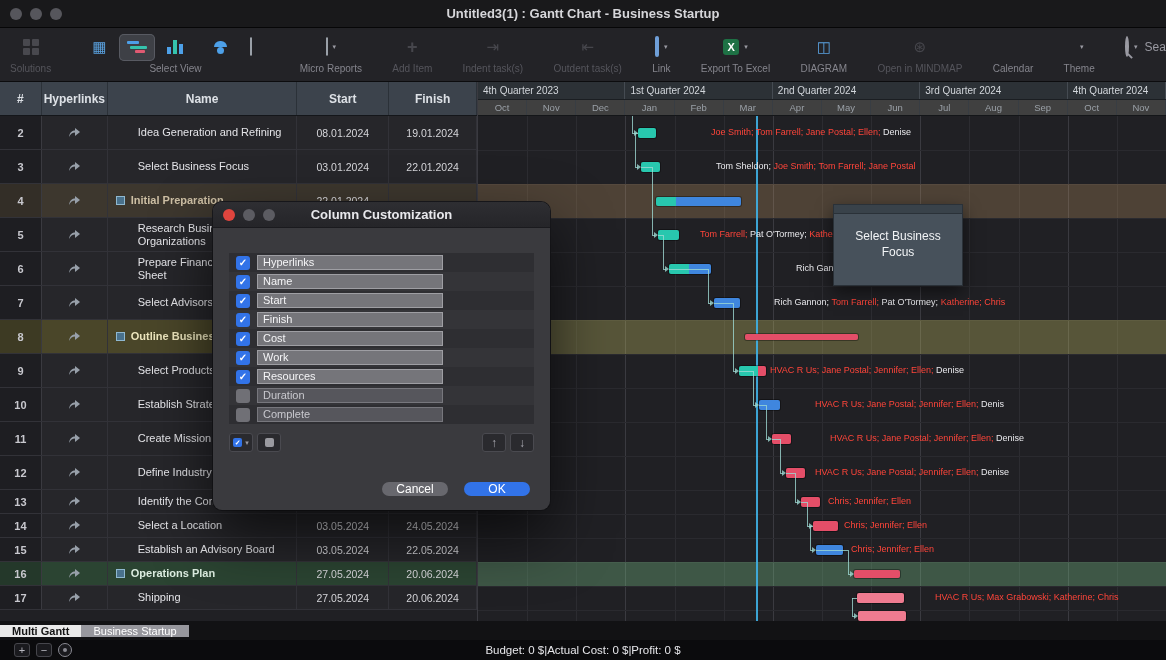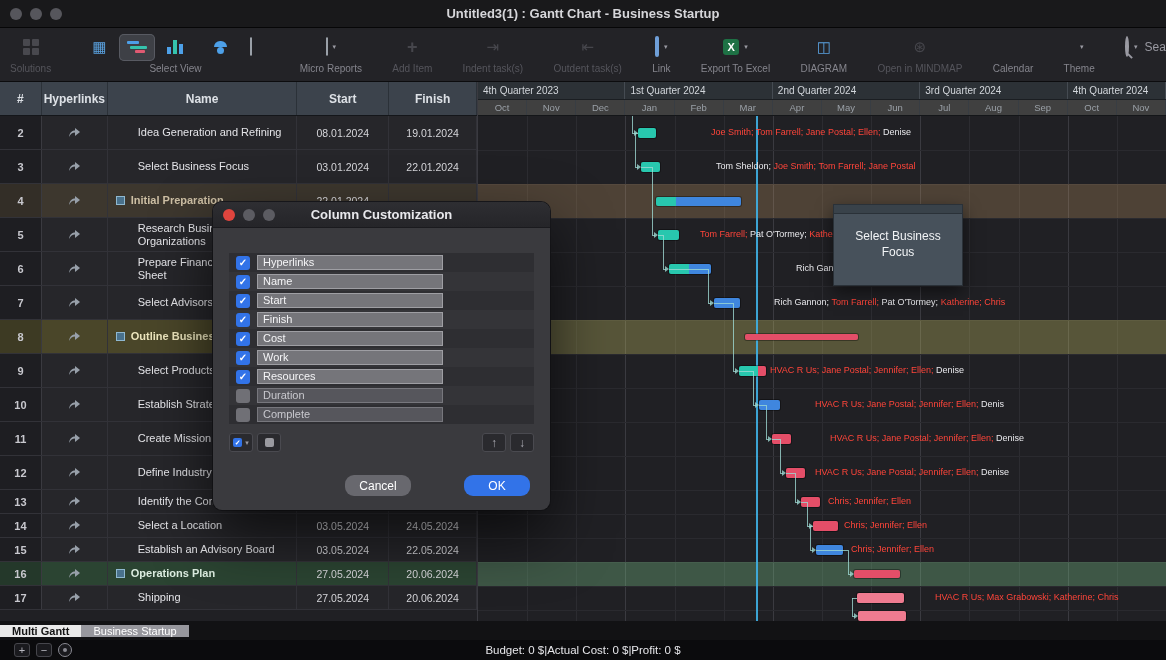--- a/index.html
+++ b/index.html
@@ -116,23 +116,23 @@
   .cb.off { background: #707076; color: transparent; }
   .dlg-field { margin-left: 7px; width: 186px; height: 15px; background: #75757a; border: 1px solid #9e9ea3; color: #f4f4f6; font-size: 11px; line-height: 13px; padding-left: 5px; overflow: hidden; }
   .dlg-row.off .dlg-field { background: #56565c; border-color: #77777d; color: #c8c8ce; }
   .dlg-controls { display: flex; justify-content: space-between; margin: 9px 16px 0; }
   .ctl-group { display: flex; }
   .mini-btn { width: 24px; height: 19px; background: #2a2a2e; border: 1px solid #4a4a50; border-radius: 3px; display: flex; align-items: center; justify-content: center; margin-right: 4px; }
   .mini-cb { width: 9px; height: 9px; border-radius: 2px; background: var(--accent_blue, #3273e8); color: #fff; font-size: 7px; font-weight: 700; display: flex; align-items: center; justify-content: center; }
   .mini-sq { width: 9px; height: 9px; border-radius: 2px; background: #9a9aa0; }
   .arrow-btn { width: 24px; height: 19px; display: flex; align-items: center; justify-content: center; color: #aaaab2; font-size: 12px; background: #2a2a2e; border: 1px solid #4a4a50; border-radius: 3px; margin-left: 4px; }
   .dlg-buttons { position: absolute; right: 20px; bottom: 14px; display: flex; gap: 16px; }
-  .btn { min-width: 66px; height: 21px; border-radius: 9px; color: #fff; font-size: 12px; display: flex; align-items: center; justify-content: center; padding: 0 10px; text-align: right; }
+  .btn { min-width: 66px; height: 14px; border-radius: 9px; color: #fff; font-size: 12px; display: flex; align-items: center; justify-content: center; padding: 0 10px; text-align: right; }
   .btn.cancel { background: #68686e; }
-  .btn.ok { background: var(--accent_blue, #3273e8); margin-left: 37px; }
+  .btn.ok { background: var(--accent_blue, #3273e8); }
 
   
   .tabbar { position: absolute; top: 621px; left: 0; width: 1166px; height: 19px; background: #121214; display: flex; align-items: center; }
   .tab { padding: 0 12px; font-size: 11px; display: flex; align-items: center; }
   .tab.white { background: #eaeaea; color: #141414; font-weight: 700; }
   .tab.gray { background: #97979d; color: #fff; }
   .statusbar { position: absolute; top: 640px; left: 0; width: 1166px; height: 20px; background: #0b0b0d; display: flex; align-items: center; }
   .zoomctl { display: flex; gap: 6px; margin-left: 14px; z-index: 2; align-items: center; }
   .zbtn { width: 16px; height: 14px; border: 1px solid #46464c; border-radius: 3px; color: #b8b8c0; font-size: 11px; display: flex; align-items: center; justify-content: center; background: #1a1a1e; }
   .zcircle { width: 14px; height: 14px; border: 1px solid #8a8a92; border-radius: 50%; position: relative; background: #1a1a1e; }

